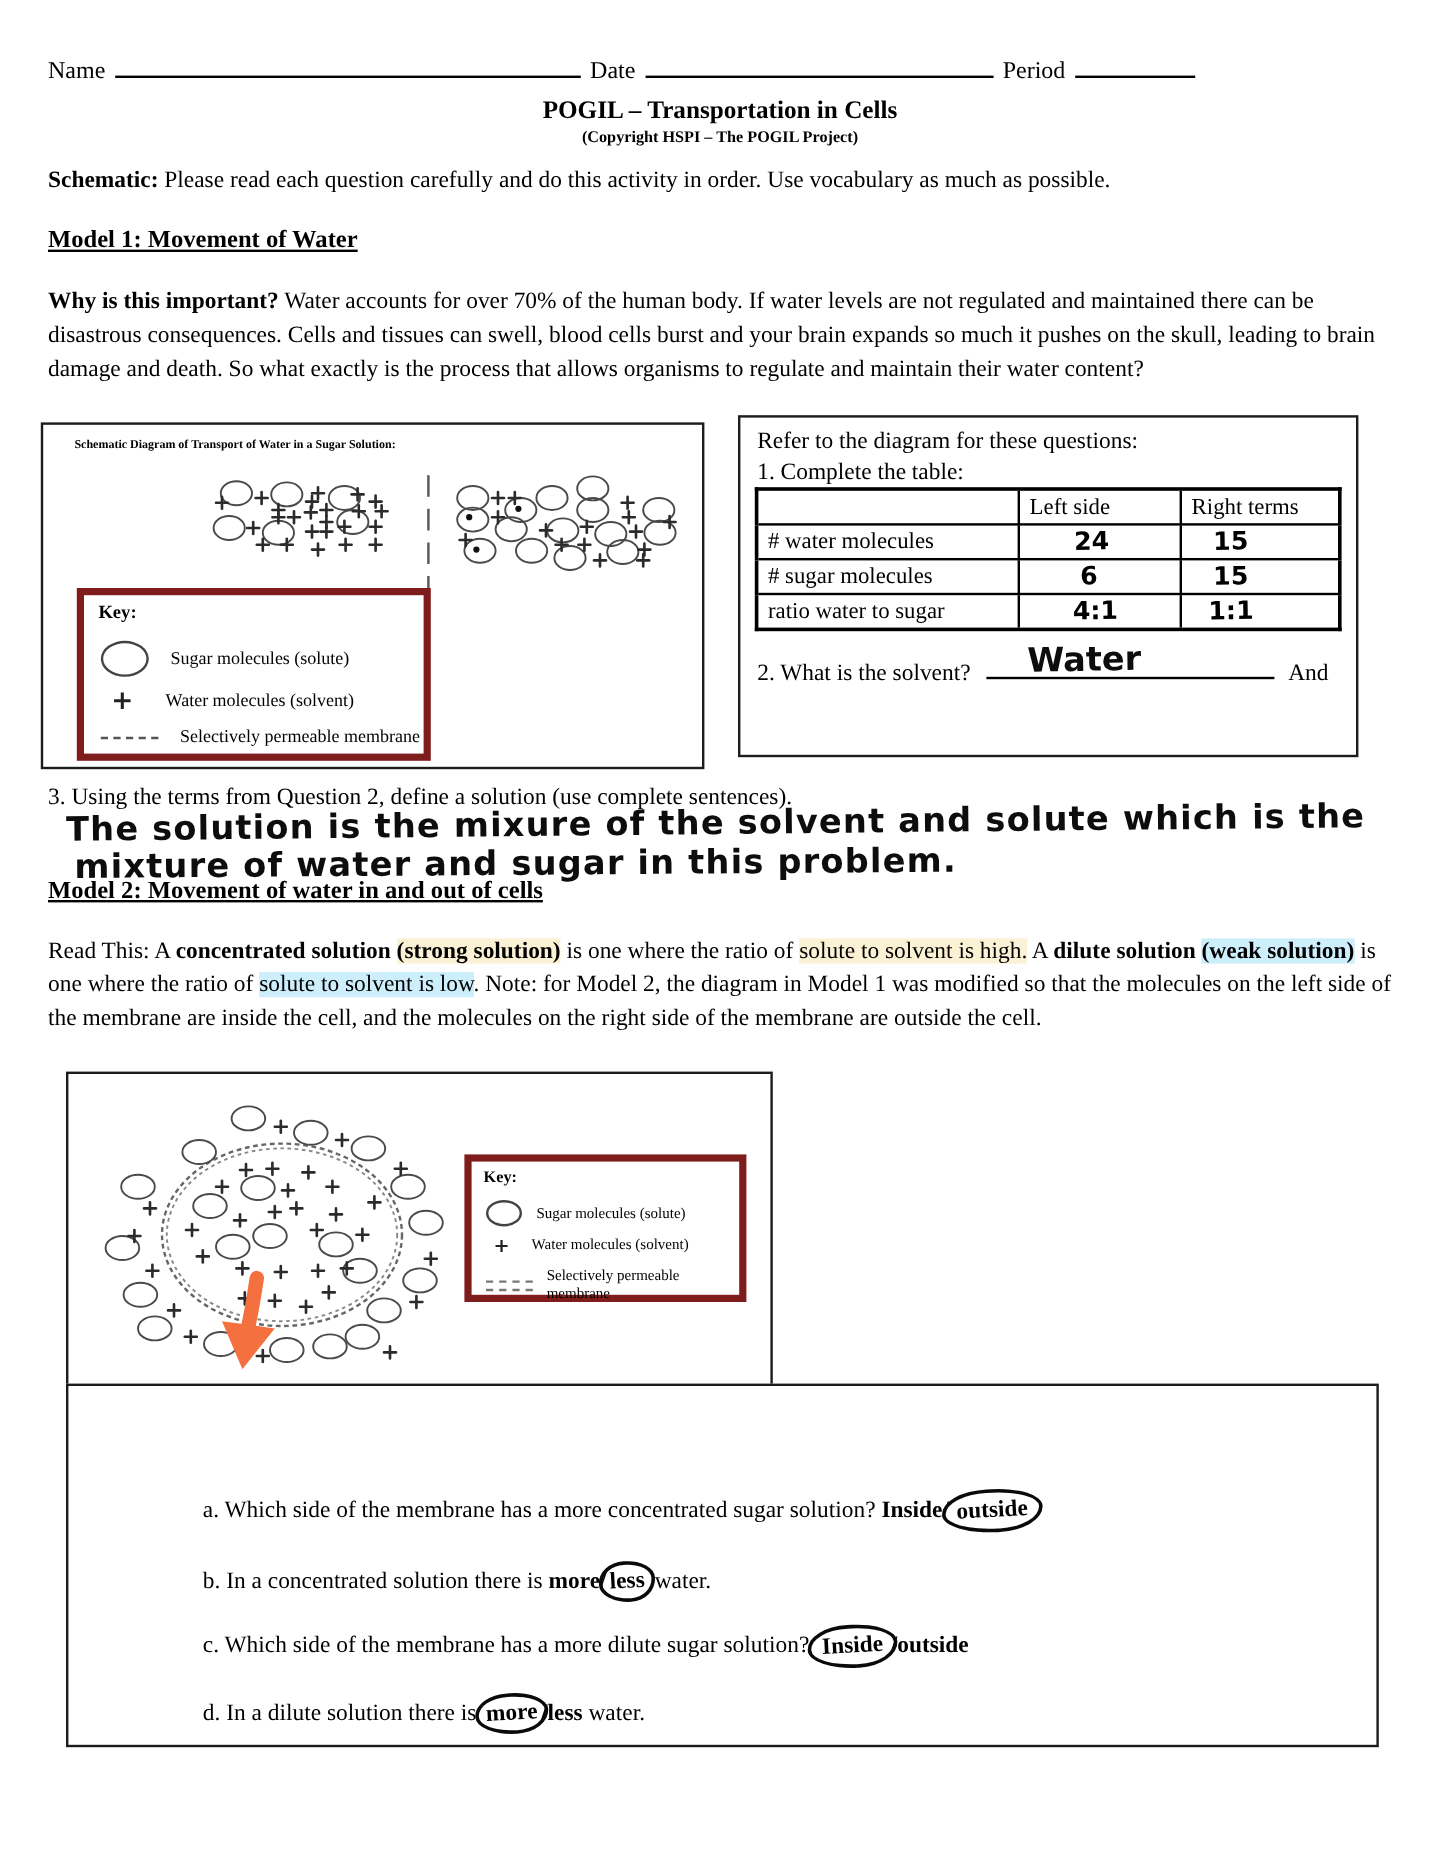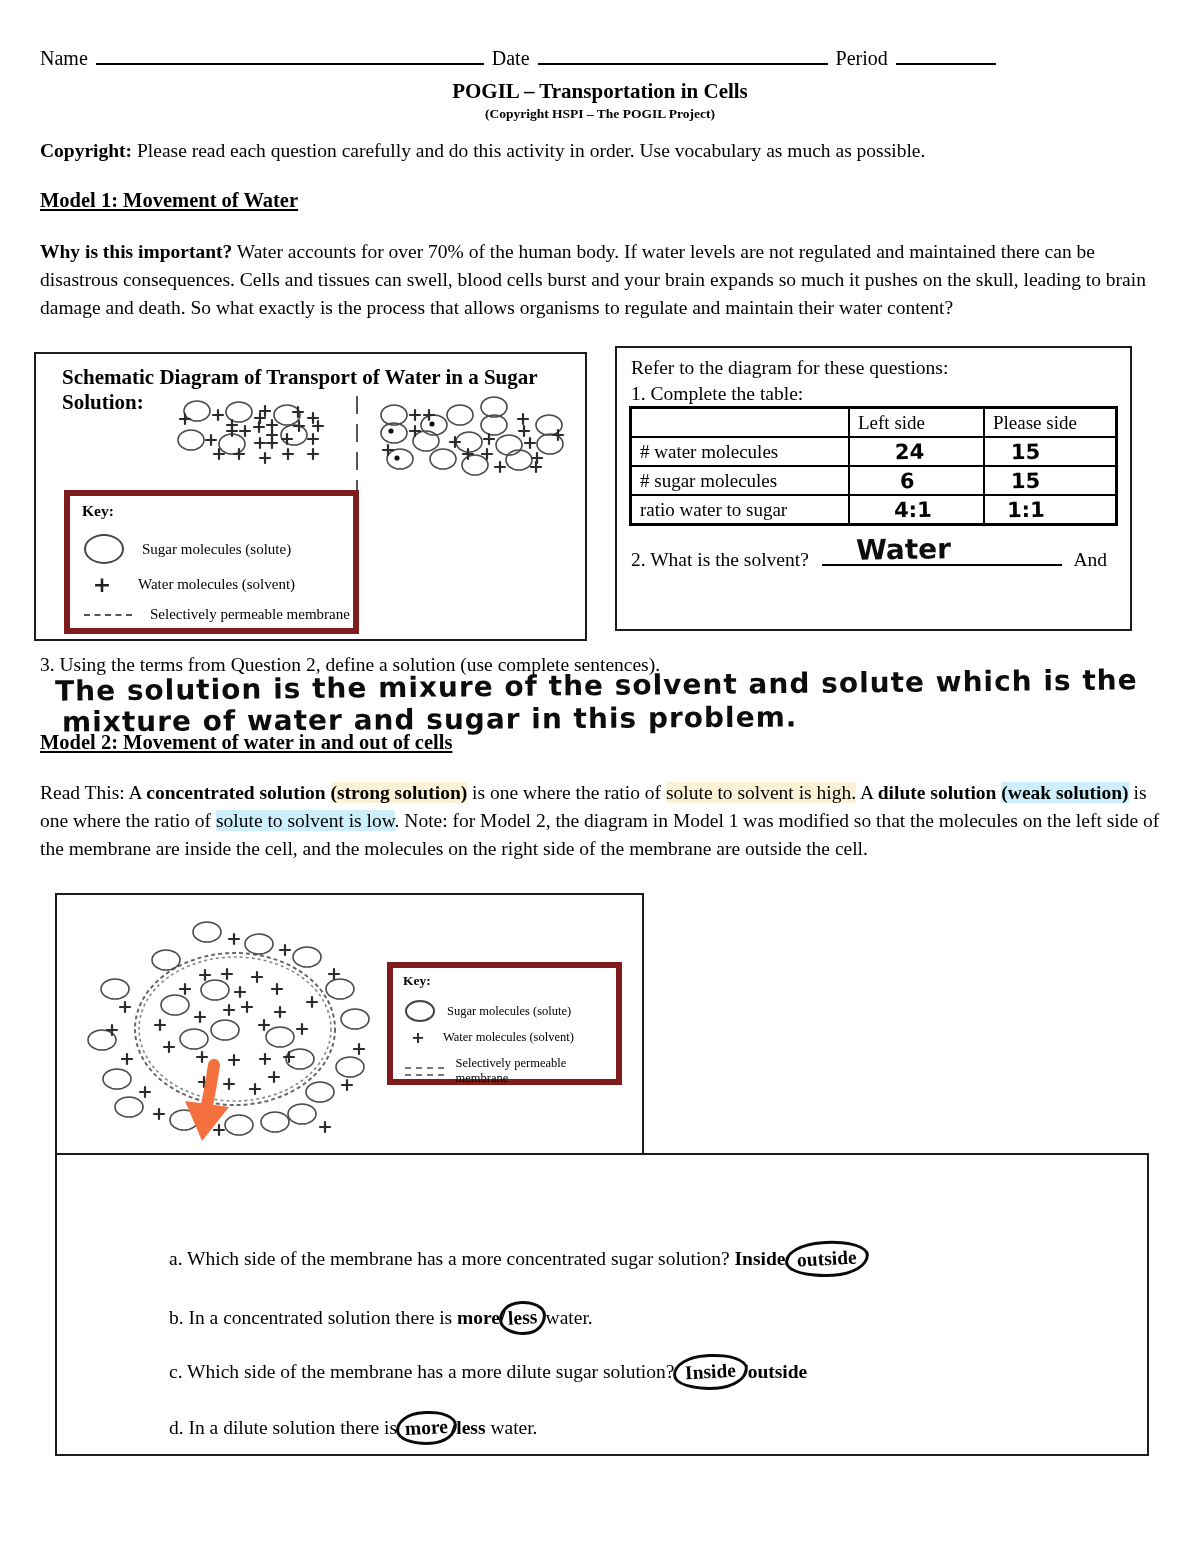--- a/index.html
+++ b/index.html
@@ -16,21 +16,21 @@
   .body-text{font-size:19.5px;line-height:1.44;}
   .hl-y{background:var(--highlight-yellow);}
   .hl-b{background:var(--highlight-blue);}
   .hand{font-family:"DejaVu Sans",sans-serif;font-weight:700;color:#0d0d0d;}
   .blank{display:inline-block;border-bottom:2px solid #000;height:1.15em;vertical-align:baseline;position:relative;}
   .hand-on-line{position:absolute;left:34px;bottom:-6px;font-size:28px;white-space:nowrap;transform:rotate(-1deg);}
   .box{position:absolute;border:2px solid #1c1c1c;background:#fff;}
   
   .hdr{top:40px;left:40px;width:995px;font-size:20px;display:flex;align-items:baseline;gap:8px;}
   
-  .d1-title{left:26px;top:11px;font-size:21px;font-weight:bold;position:absolute;}
+  .d1-title{left:26px;top:11px;font-size:10px;font-weight:bold;position:absolute;}
   .keybox{position:absolute;border:6px solid #7f1d1d;}
   .keyrow{display:flex;align-items:center;gap:18px;position:absolute;left:14px;}
   .key-ellipse{display:inline-block;border:2px solid #444;border-radius:50%;}
   .key-plus{font-family:"DejaVu Sans",sans-serif;font-weight:bold;color:#222;}
   .dash1{display:inline-block;width:48px;border-top:2px dashed #555;}
   .dash2{display:inline-block;width:40px;height:5px;border-top:2px dashed #777;border-bottom:2px dashed #777;}
   
   .qtable{border-collapse:collapse;position:absolute;left:12px;top:58px;}
   .qtable td{border:2px solid #000;height:27px;padding:0 8px;font-size:19px;}
   .qtable tr:first-child td{border-top-width:3px;}
@@ -55,21 +55,21 @@
   <span>Date</span>
   <span class="blank" style="width:290px;"></span>
   <span>Period</span>
   <span class="blank" style="width:100px;"></span>
 </div>
 
 <div class="abs" style="top:79px;left:0;width:1200px;text-align:center;font-size:21px;font-weight:bold;">POGIL – Transportation in Cells</div>
 <div class="abs" style="top:106px;left:0;width:1200px;text-align:center;font-size:13.5px;font-weight:bold;">(Copyright HSPI – The POGIL Project)</div>
 
 <div class="abs body-text" style="top:137px;left:40px;width:1130px;">
-  <b>Copyright:</b><span> Please read each question carefully and do this activity in order. Use vocabulary as much as possible.</span>
+  <b>Schematic:</b><span> Please read each question carefully and do this activity in order. Use vocabulary as much as possible.</span>
 </div>
 
 <div class="abs heading" style="top:189px;left:40px;">Model 1: Movement of Water</div>
 <div class="abs body-text" style="top:238px;left:40px;width:1132px;">
   <b>Why is this important?</b><span> Water accounts for over 70% of the human body. If water levels are not regulated and maintained there can be disastrous consequences. Cells and tissues can swell, blood cells burst and your brain expands so much it pushes on the skull, leading to brain damage and death. So what exactly is the process that allows organisms to regulate and maintain their water content?</span>
 </div>
 
 <div class="box" style="left:34px;top:352px;width:549px;height:285px;">
   <div class="d1-title">Schematic Diagram of Transport of Water in a Sugar Solution:</div>
   <svg class="abs" style="left:0;top:36px;" width="549" height="124" viewBox="0 0 549 124">
@@ -169,21 +169,21 @@
 </div>
 
 <div class="box" style="left:615px;top:346px;width:513px;height:281px;">
   <div class="abs body-text" style="left:14px;top:6px;">Refer to the diagram for these questions:</div>
   <div class="abs body-text" style="left:14px;top:32px;">1. Complete the table:</div>
   <table class="qtable">
     <tbody>
         <tr>
       <td style="width:200px;"></td>
       <td style="width:117px;margin-left:16px;">Left side</td>
-      <td style="width:114px;">Please side</td>
+      <td style="width:114px;">Right terms</td>
     </tr>
     <tr>
       <td># water molecules</td>
       <td><span class="hv" style="margin-left:37px;">24</span></td>
       <td><span class="hv" style="margin-left:18px;">15</span></td>
     </tr>
     <tr>
       <td># sugar molecules</td>
       <td><span class="hv" style="margin-left:42px;">6</span></td>
       <td><span class="hv" style="margin-left:18px;">15</span></td>

